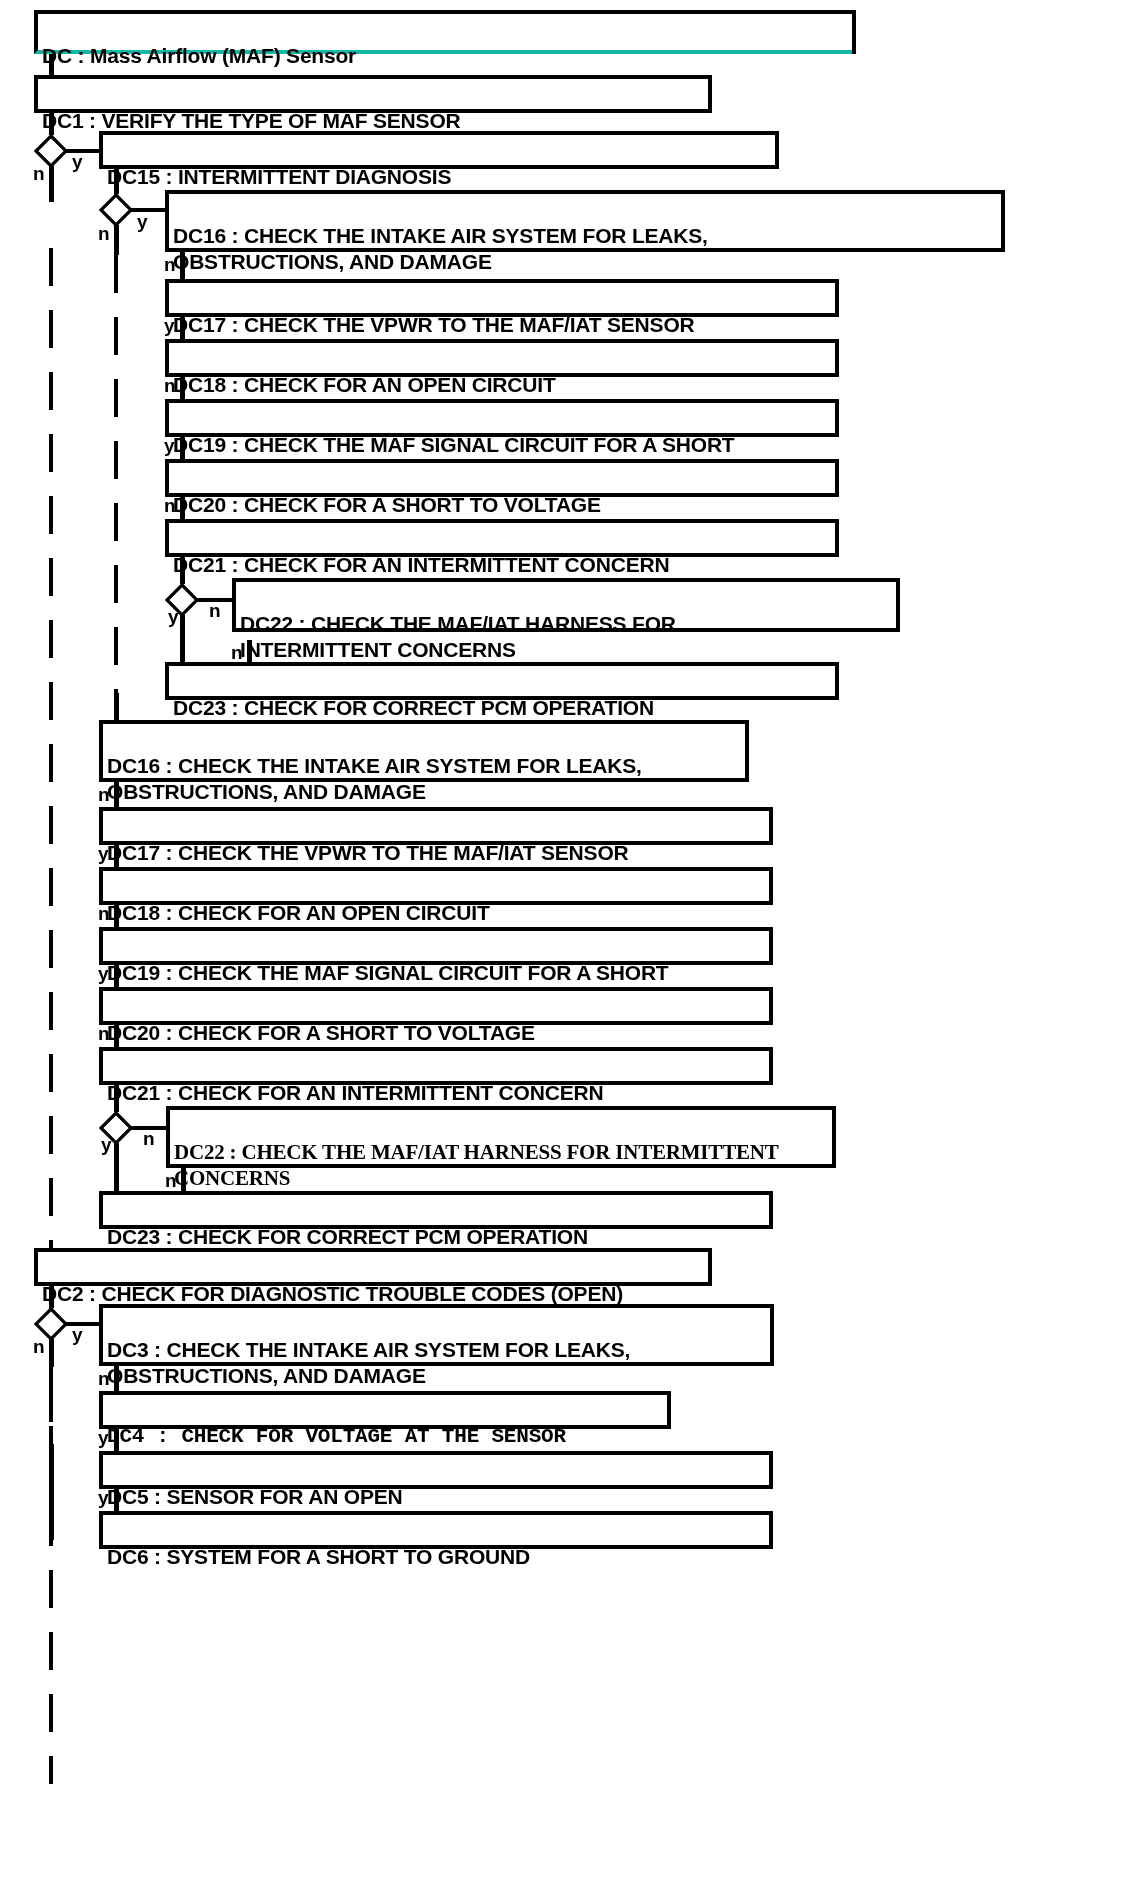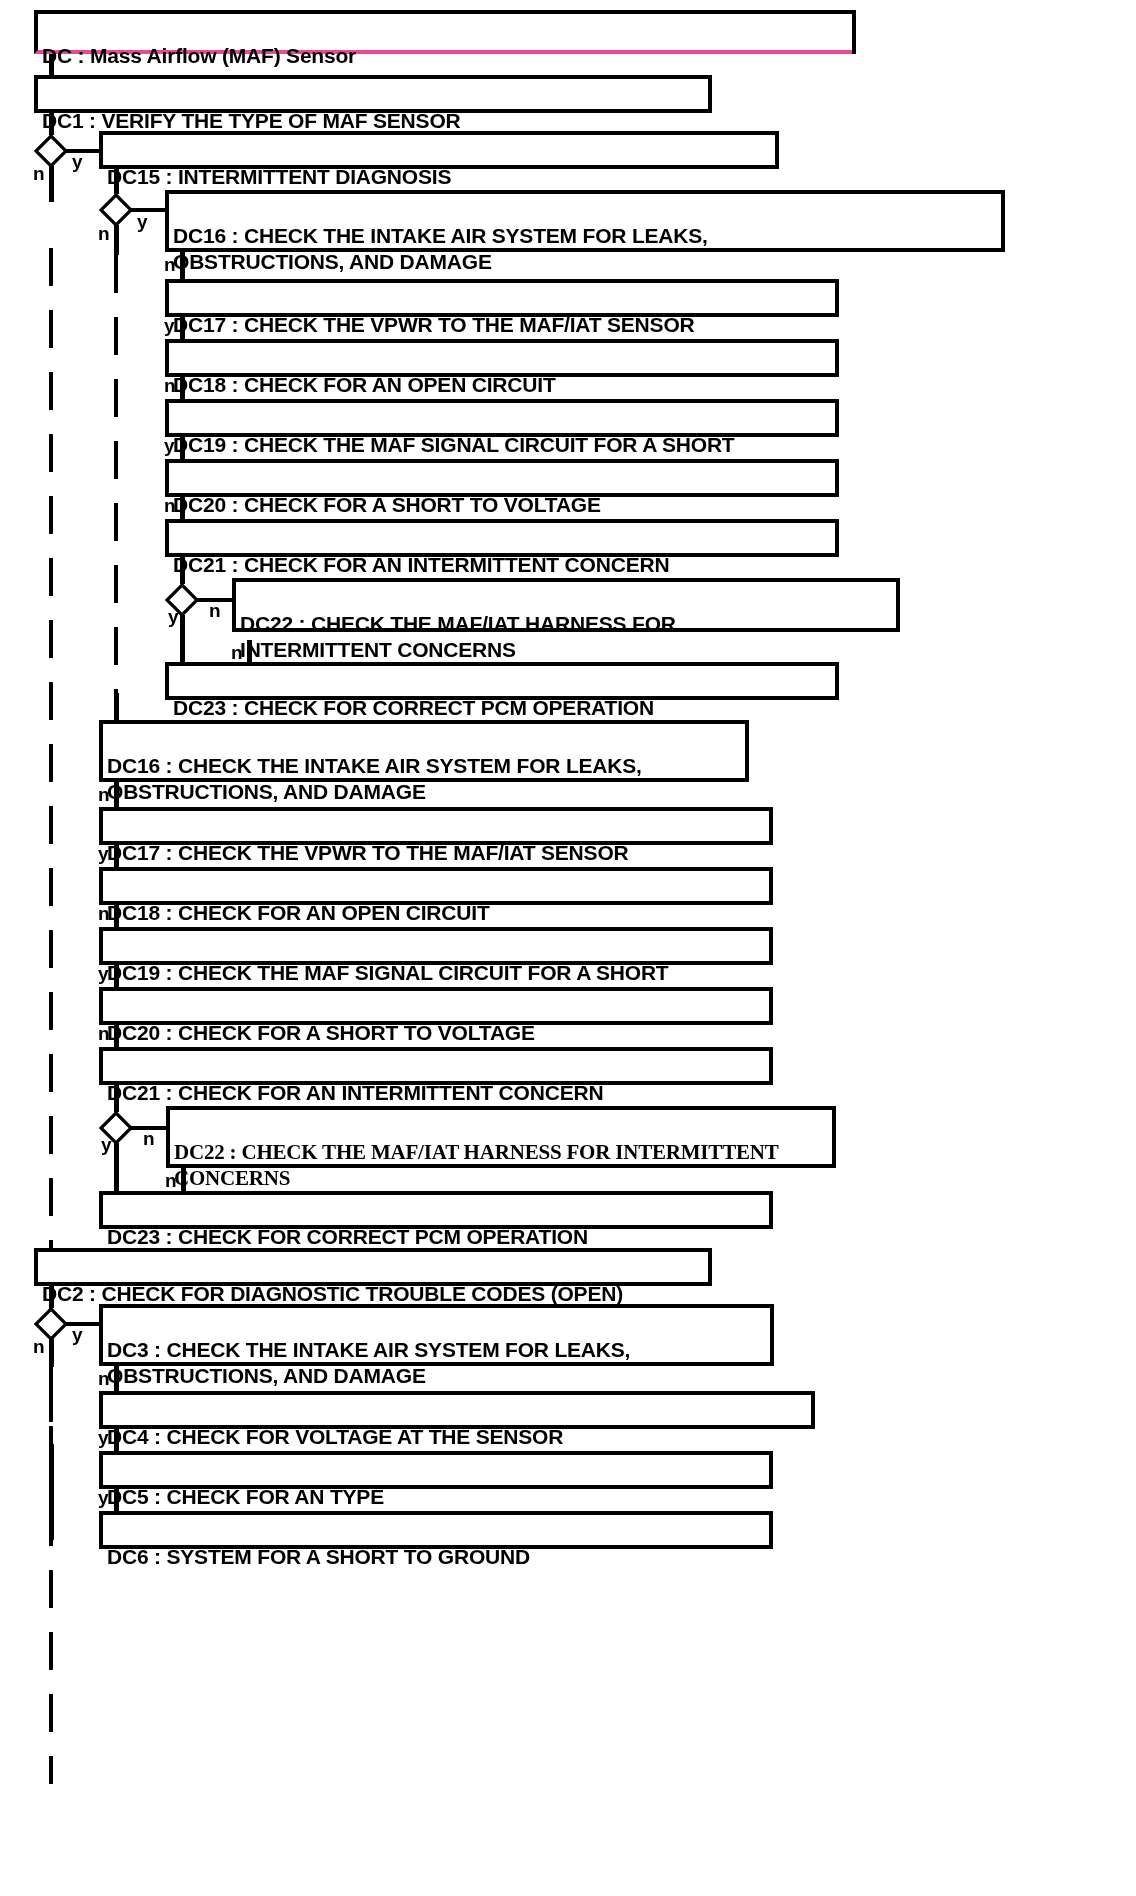--- a/index.html
+++ b/index.html
@@ -24,21 +24,21 @@
     font-weight: bold;
     font-size: 21px;
     line-height: 26px;
     letter-spacing: -0.2px;
     padding: 3px 0 3px 4px;
     white-space: pre-line;
     z-index: 5;
   }
   .node.title {
     border-top: 4px solid #000000;
-    border-bottom: 4px solid #ec4899;
+    border-bottom: 4px solid #14b8a6;
     border-left: 4px solid #000000;
     border-right: none;
     font-size: 21px;
   }
   .node.title .cap {
     position: absolute;
     right: 0;
     top: -4px;
     width: 4px;
     height: 44px;
@@ -260,28 +260,28 @@
   <div class="vline" style="left:49px; top:1339px; width:5px; height:28px;"></div>
   <div class="dashcol" style="left:49px; top:1384px; width:5px; height:400px;"></div>
 
   <div class="node" style="left:99px; top:1304px; width:675px; height:62px;">
     <span>DC3 : CHECK THE INTAKE AIR SYSTEM FOR LEAKS,
 OBSTRUCTIONS, AND DAMAGE</span>
   </div>
   <div class="vline" style="left:114px; top:1366px; width:5px; height:28px;"></div>
   <div class="edge-label" style="left:98px; top:1369px;">n</div>
 
-  <div class="node" style="left:99px; top:1391px; width:716px; height:38px;">
+  <div class="node" style="left:99px; top:1391px; width:572px; height:38px;font-family:Liberation Mono, monospace;">
     <span>DC4 : CHECK FOR VOLTAGE AT THE SENSOR</span>
   </div>
   <div class="vline" style="left:114px; top:1429px; width:5px; height:22px;"></div>
   <div class="edge-label" style="left:98px; top:1428px;">y</div>
 
   <div class="node" style="left:99px; top:1451px; width:674px; height:38px;">
-    <span>DC5 : CHECK FOR AN TYPE</span>
+    <span>DC5 : SENSOR FOR AN OPEN</span>
   </div>
   <div class="vline" style="left:114px; top:1489px; width:5px; height:22px;"></div>
   <div class="edge-label" style="left:98px; top:1488px;">y</div>
 
   <div class="node" style="left:99px; top:1511px; width:674px; height:38px;">
     <span>DC6 : SYSTEM FOR A SHORT TO GROUND</span>
   </div>
 
 </div>
 

